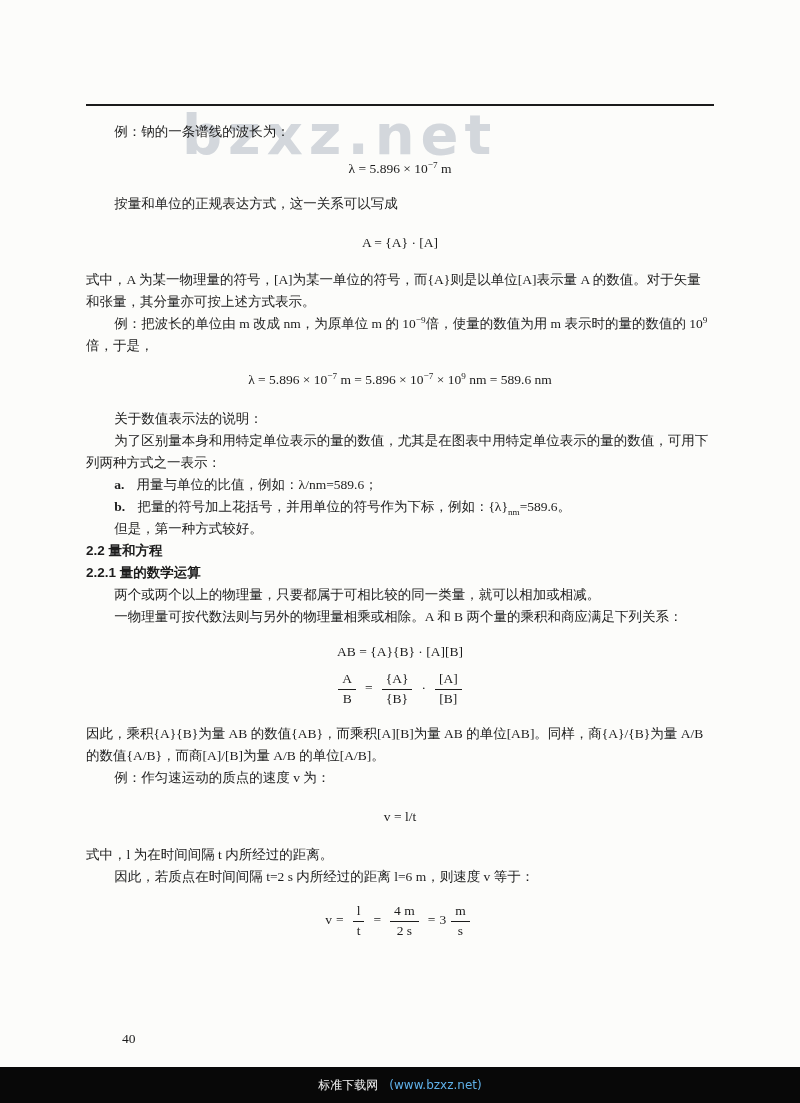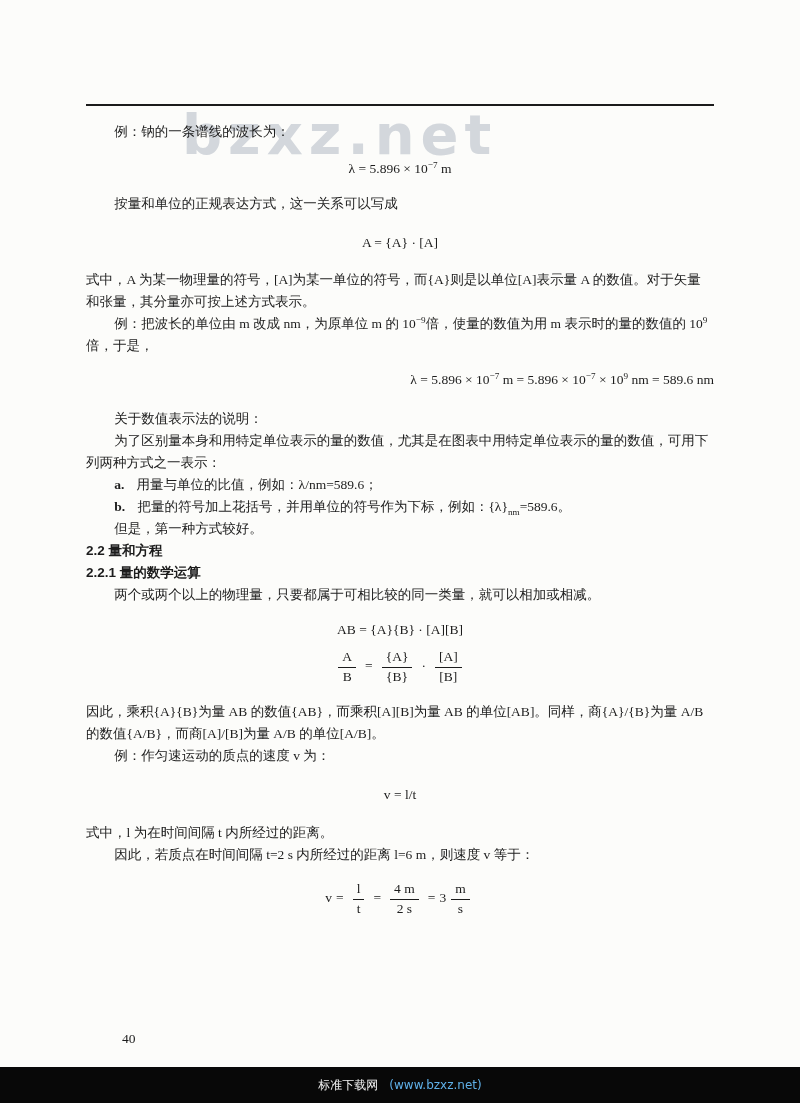--- a/index.html
+++ b/index.html
@@ -13,21 +13,21 @@
   .doc{margin:0 86px;position:relative;z-index:1;}
   .para{margin:0;}
   .mt-first{margin-top:15px;}
   .indent{text-indent:2.1em;}
   .item{padding-left:2.1em;}
   .item-label{font-weight:bold;margin-right:0.9em;}
   .heading{font-weight:bold;font-family:"Liberation Sans","DejaVu Sans",sans-serif;font-size:13.5px;}
   .formula{text-align:center;position:relative;z-index:1;}
   .f-lambda{margin:15px 0 13px;}
   .f-a{margin:17px 0 15px;}
-  .f-nm{margin:12px 0 17px;text-align:right;}
+  .f-nm{margin:12px 0 17px;}
   .f-ab1{margin-top:13px;}
   .f-ab2{margin:8px 0 15px;}
   .f-v{margin:17px 0 16px;}
   .f-v2{margin:15px 0 0;}
   sup{font-size:0.68em;line-height:0;}
   sub{font-size:0.68em;line-height:0;}
   .frac{display:inline-block;vertical-align:middle;text-align:center;margin:0 5px;line-height:1.25;}
   .frac .num{display:block;border-bottom:1.2px solid #1b1b1b;padding:0 4px 1px;}
   .frac .den{display:block;padding:1px 4px 0;}
   .op{margin:0 4px;}
@@ -76,20 +76,21 @@
     <p class="para item"><b class="item-label">b.</b><span>把量的符号加上花括号，并用单位的符号作为下标，例如：{λ}</span><sub>nm</sub><span>=589.6。</span></p>
 
     <p class="para indent">但是，第一种方式较好。</p>
 
     <p class="para heading">2.2  量和方程</p>
 
     <p class="para heading">2.2.1  量的数学运算</p>
 
     <p class="para indent">两个或两个以上的物理量，只要都属于可相比较的同一类量，就可以相加或相减。</p>
 
+    <p class="para indent">一物理量可按代数法则与另外的物理量相乘或相除。A 和 B 两个量的乘积和商应满足下列关系：</p>
 
     <div class="formula f-ab1">AB = {A}{B} · [A][B]</div>
 
     <div class="formula f-ab2">
       <span class="frac"><span class="num">A</span><span class="den">B</span></span><span class="op">=</span><span class="frac"><span class="num">{A}</span><span class="den">{B}</span></span><span class="op">·</span><span class="frac"><span class="num">[A]</span><span class="den">[B]</span></span>
     </div>
 
     <p class="para">因此，乘积{A}{B}为量 AB 的数值{AB}，而乘积[A][B]为量 AB 的单位[AB]。同样，商{A}/{B}为量 A/B 的数值{A/B}，而商[A]/[B]为量 A/B 的单位[A/B]。</p>
 
     <p class="para indent">例：作匀速运动的质点的速度 v 为：</p>

